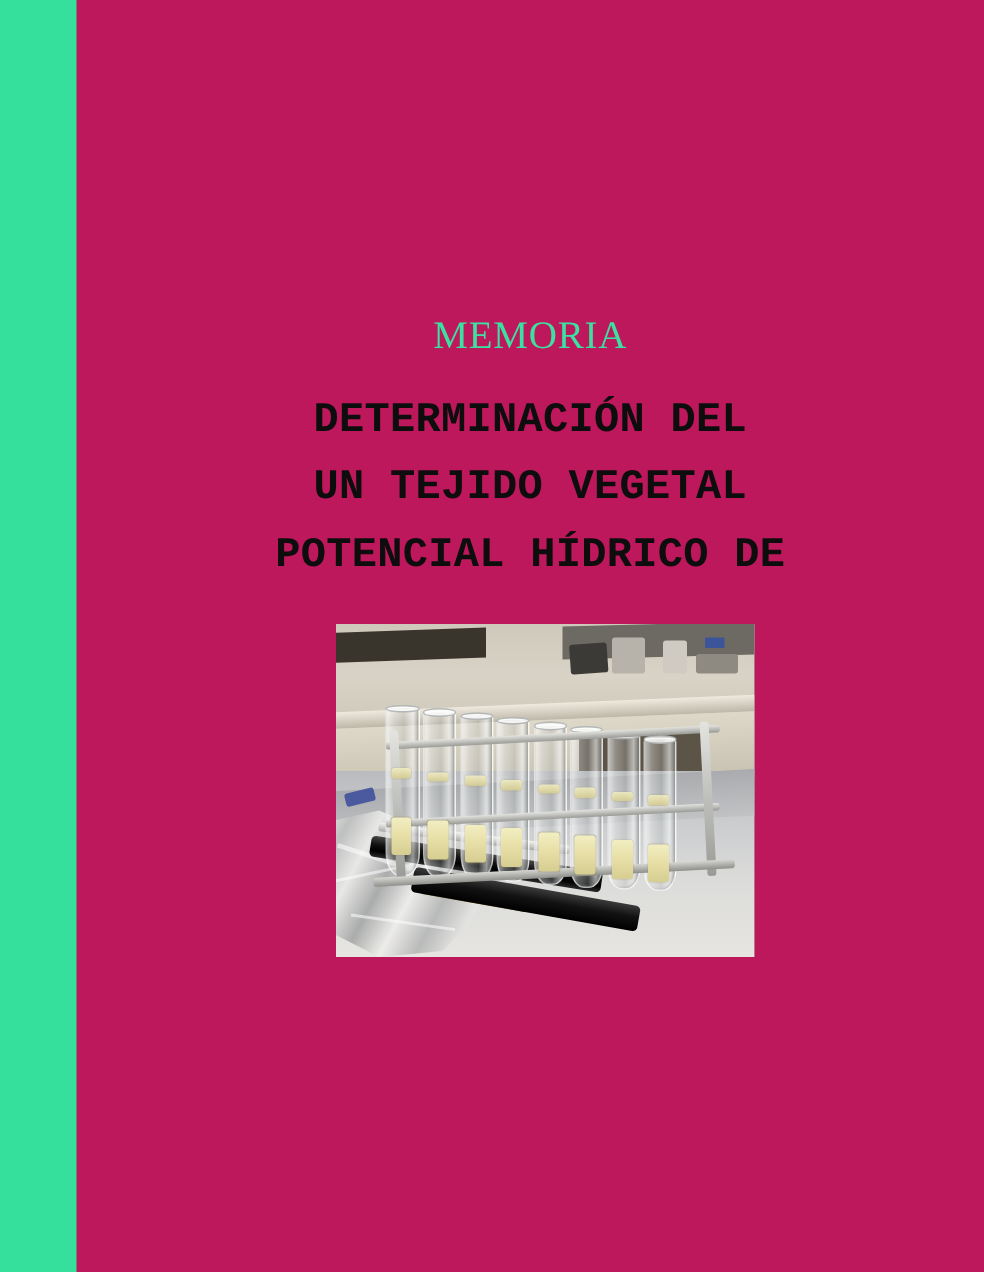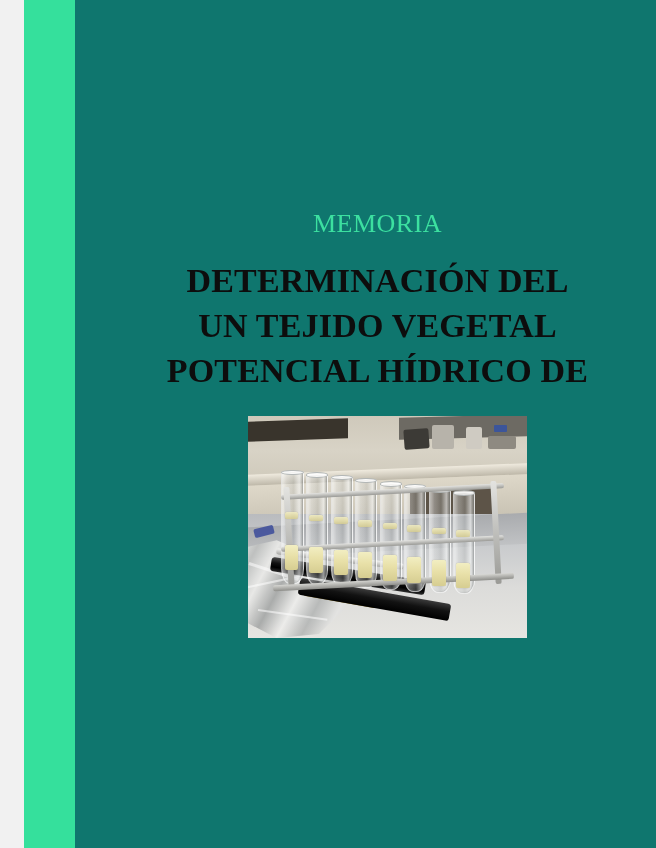--- a/index.html
+++ b/index.html
@@ -12,22 +12,21 @@
     background: #f1f1f1;
     font-family: "Liberation Serif", serif;
     overflow: hidden;
     position: relative;
   }
 
   
   .page {
     position: absolute;
     inset: 0;
-    background: #0f766e;
-    margin-left: 24px;
+    background: #be185d;
   }
 
   
   .accent-bar {
     position: absolute;
     left: 0;
     top: 0;
     width: 51px;
     height: 848px;
     background: #35e09c;
@@ -58,22 +57,22 @@
     white-space: nowrap;
   }
 
   
   .title {
     position: absolute;
     left: 0;
     top: 258px;
     width: 605px;
     text-align: center;
-    font-family: Liberation Serif, serif;
-    font-size: 34px;
+    font-family: Liberation Mono, monospace;
+    font-size: 28px;
     font-weight: bold;
     color: #0d0d0d;
     line-height: 45px;
     letter-spacing: 0.2px;
   }
   .title .tline { display: block; white-space: nowrap; }
 
   
   .photo-wrap {
     position: absolute;

